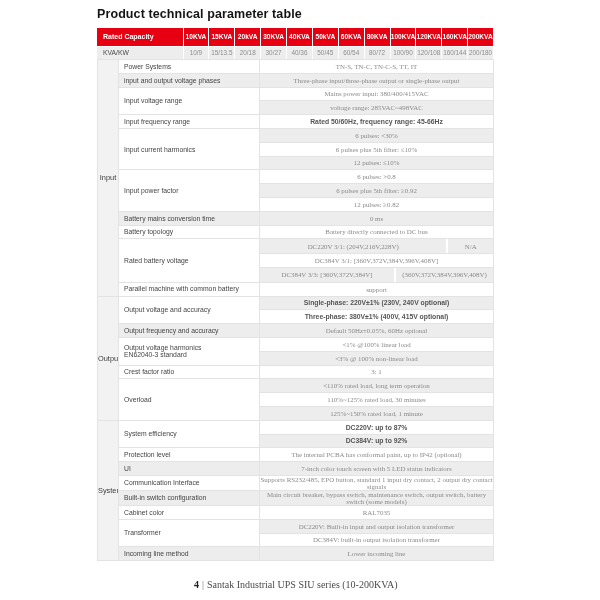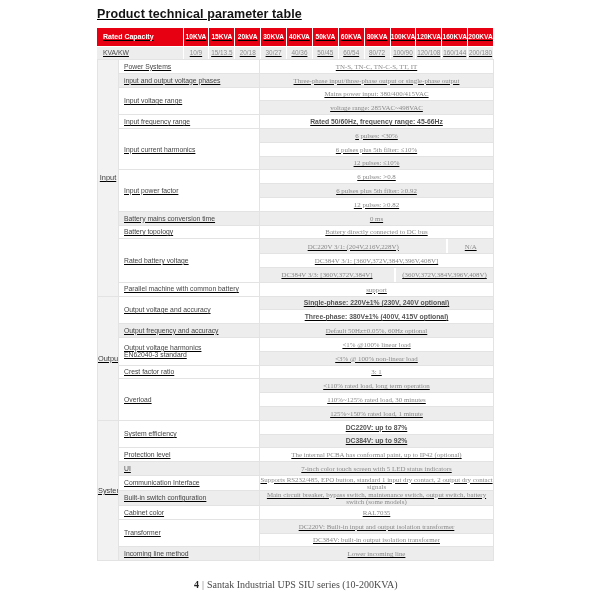--- a/index.html
+++ b/index.html
@@ -3,21 +3,21 @@
 <meta charset="utf-8">
 <style>
   :root{
     --header-red:#E60012; --stripe:#EDEDED; --section-bg:#F2F2F2;
     --border:#E3E3E3; --label-ink:#454545; --value-ink:#8a8a8a; --bold-ink:#555;
   }
   *{box-sizing:border-box;}
   html,body{margin:0;padding:0;}
   body{width:600px;height:600px;background:#fff;position:relative;
        font-family:"Liberation Sans",sans-serif;overflow:hidden;}
-  .page{position:absolute;left:97px;top:7px;width:425px;text-decoration:underline;}
+  .page{position:absolute;left:97px;top:7px;width:425px;}
   .title{font-size:12.5px;font-weight:bold;color:#151515;margin:0 0 7px 0;letter-spacing:0.1px;}
   table{border-collapse:collapse;table-layout:fixed;width:397px;}
   
   .htable th{background:var(--header-red);color:#fff;font-size:6.6px;font-weight:bold;
     height:18px;padding:0;border-right:1.5px solid #fff;text-align:center;overflow:hidden;white-space:nowrap;}
   .htable th.cap{text-align:left;padding-left:6px;font-size:7px;}
   .htable td{background:var(--stripe);color:#8d8d8d;font-size:6.4px;height:13px;padding:0;
     border-right:1px solid #fff;border-top:1.5px solid #fff;text-align:center;overflow:hidden;white-space:nowrap;}
   .htable td.cap-label{text-align:left;padding-left:6px;color:#4a4a4a;font-size:6.8px;}
   

